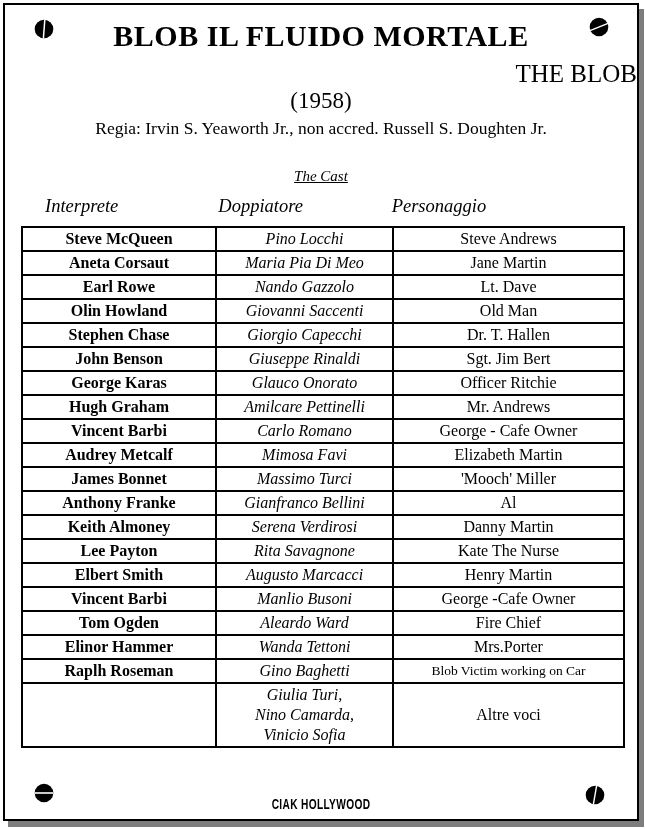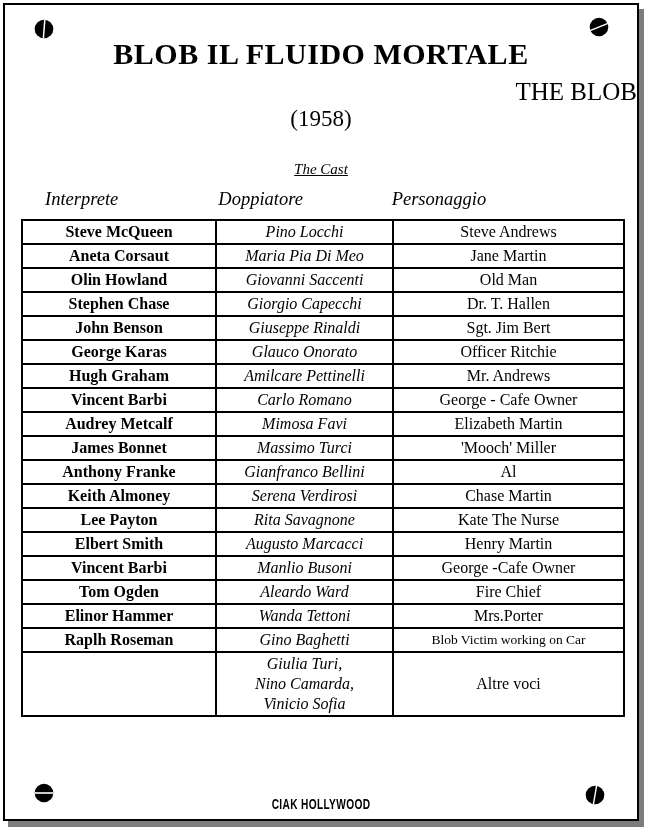--- a/index.html
+++ b/index.html
@@ -29,21 +29,21 @@
     height: 20px;
   }
   .screw-tl { left: 29px; top: 14px; }
   .screw-tr { left: 584px; top: 12px; }
   .screw-bl { left: 29px; top: 778px; }
   .screw-br { left: 580px; top: 780px; }
 
   .content { text-align: center; }
 
   .movie-title {
-    margin-top: 32px;
+    margin-top: 14px;
     font-size: 30px;
     font-weight: bold;
     line-height: 1.15;
     letter-spacing: 0.5px;
   }
   .original-title {
     margin-top: 6px;
     font-size: 25px;
     line-height: 1.15;
     text-align: right;
@@ -125,20 +125,21 @@
   </svg>
   <svg class="screw screw-br" viewBox="0 0 20 20">
     <circle cx="10" cy="10" r="9.3" fill="#000"></circle>
     <line x1="11.6" y1="0.8" x2="8.4" y2="19.2" stroke="#fff" stroke-width="1.4"></line>
   </svg>
 
   <div class="content">
     <div class="movie-title">BLOB IL FLUIDO MORTALE</div>
     <div class="original-title">THE BLOB</div>
     <div class="release-year">(1958)</div>
+    <div class="director-credit">Regia: Irvin S. Yeaworth Jr., non accred. Russell S. Doughten Jr.</div>
 
     <div class="cast-heading-wrap">
       <span class="cast-heading">The Cast</span>
     </div>
 
     <div class="col-headers">
       <span>Interprete</span>
       <span>Doppiatore</span>
       <span>Personaggio</span>
     </div>
@@ -154,20 +155,25 @@
             <td>Steve McQueen</td>
             <td>Pino Locchi</td>
             <td>Steve Andrews</td>
           </tr>
           <tr>
             <td>Aneta Corsaut</td>
             <td>Maria Pia Di Meo</td>
             <td>Jane Martin</td>
           </tr>
           <tr>
+            <td>Earl Rowe</td>
+            <td>Nando Gazzolo</td>
+            <td>Lt. Dave</td>
+          </tr>
+          <tr>
             <td>Olin Howland</td>
             <td>Giovanni Saccenti</td>
             <td>Old Man</td>
           </tr>
           <tr>
             <td>Stephen Chase</td>
             <td>Giorgio Capecchi</td>
             <td>Dr. T. Hallen</td>
           </tr>
           <tr>
@@ -201,21 +207,21 @@
             <td>'Mooch' Miller</td>
           </tr>
           <tr>
             <td>Anthony Franke</td>
             <td>Gianfranco Bellini</td>
             <td>Al</td>
           </tr>
           <tr>
             <td>Keith Almoney</td>
             <td>Serena Verdirosi</td>
-            <td>Chase Martin</td>
+            <td>Danny Martin</td>
           </tr>
           <tr>
             <td>Lee Payton</td>
             <td>Rita Savagnone</td>
             <td>Kate The Nurse</td>
           </tr>
           <tr>
             <td>Elbert Smith</td>
             <td>Augusto Marcacci</td>
             <td>Henry Martin</td>

